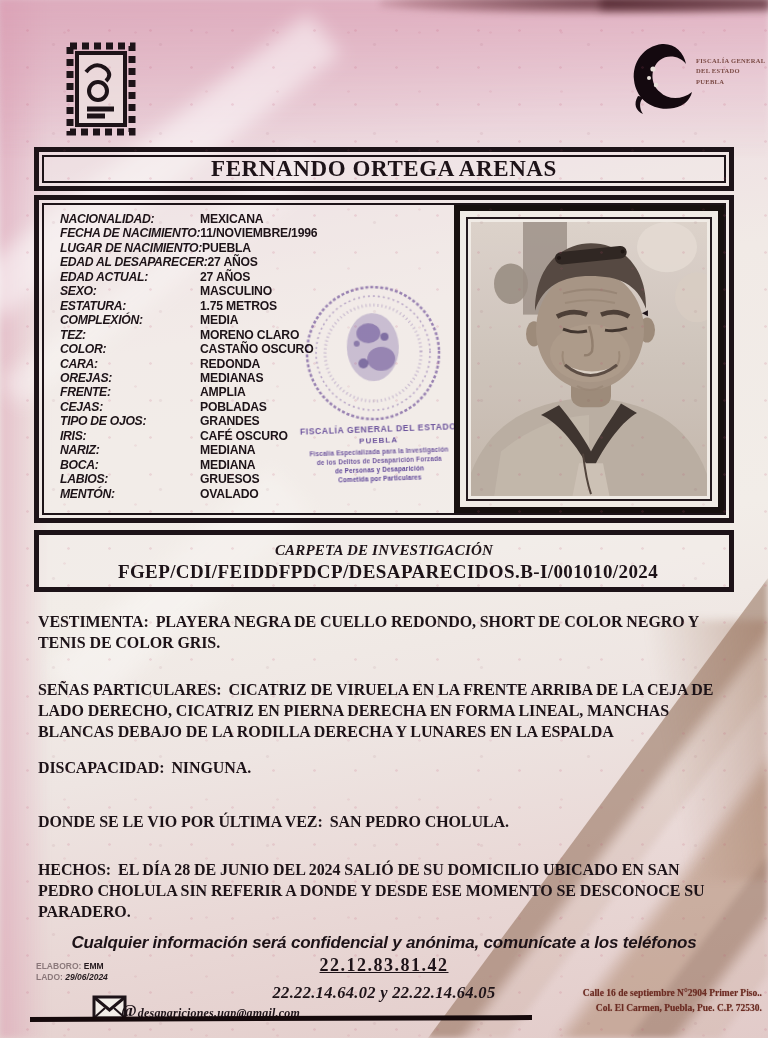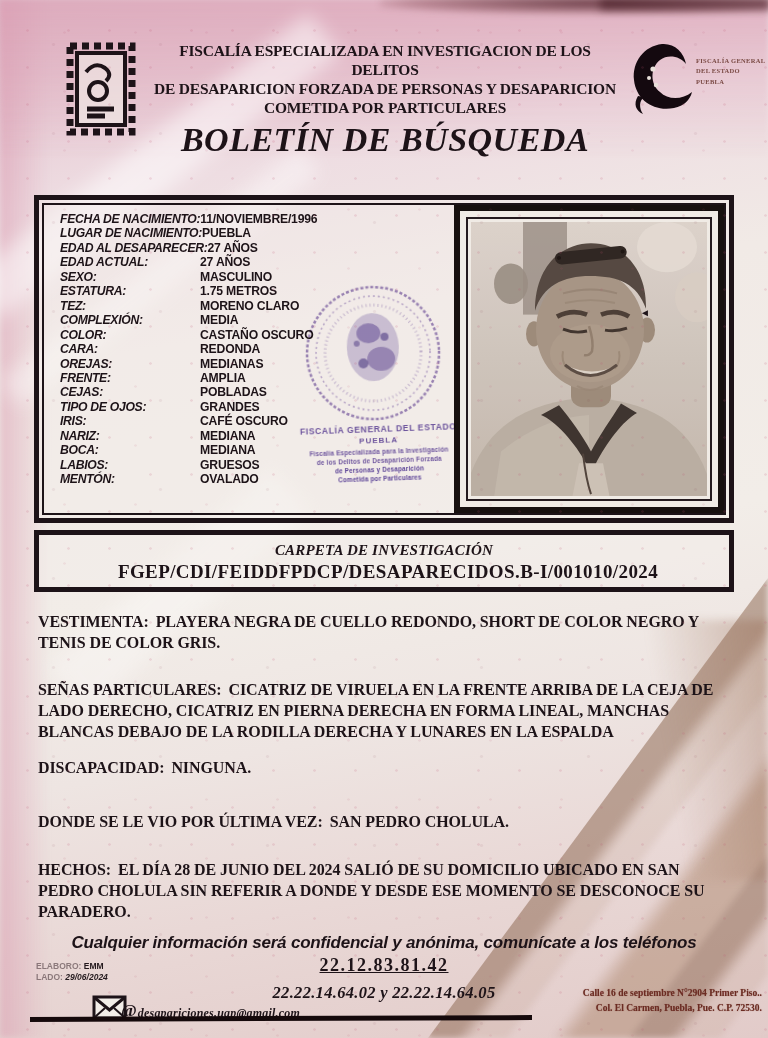--- a/index.html
+++ b/index.html
@@ -103,47 +103,50 @@
   <div class="emblem-left">
     <svg viewBox="0 0 82 102" width="82" height="102">
       <rect x="10" y="8" width="62" height="86" fill="none" stroke="#1d1318" stroke-width="7" stroke-dasharray="7 5"></rect>
       <rect x="17" y="15" width="48" height="72" fill="rgba(240,235,230,.6)" stroke="#1d1318" stroke-width="4"></rect>
       <path d="M 26 34 q 9 -11 19 -4 q 8 6 1 13" stroke="#1d1318" stroke-width="4" fill="none"></path>
       <circle cx="38" cy="53" r="9" stroke="#1d1318" stroke-width="4" fill="none"></circle>
       <path d="M 27 71 h 27 M 27 78 h 18" stroke="#1d1318" stroke-width="5"></path>
     </svg>
   </div>
 
-  <div class="header-center">
-    <div class="agency-line">FISCALÍA ESPECIALIZADA EN INVESTIGACION DE LOS DELITOS</div>
-    <div class="agency-line">DE DESAPARICION FORZADA DE PERSONAS Y DESAPARICION</div>
-    <div class="agency-line">COMETIDA POR PARTICULARES</div>
-    <div class="doc-title">BOLETÍN DE BÚSQUEDA</div>
-  </div>
 
   <div class="logo-right">
     <svg viewBox="0 0 64 74" width="64" height="74">
       <path d="M 34 4 C 16 6 4 22 6 40 C 8 60 26 72 46 68 C 56 66 62 60 64 52 C 54 60 40 60 32 52 C 22 44 22 28 32 20 C 40 14 52 16 58 24 C 56 12 46 3 34 4 Z" fill="#14090f"></path>
       <path d="M 10 56 C 5 64 8 71 15 74 C 11 68 11 61 16 57 Z" fill="#14090f"></path>
       <circle cx="25" cy="29" r="2.6" fill="#e8e0da"></circle>
       <circle cx="21" cy="38" r="2" fill="#e8e0da"></circle>
       <circle cx="28" cy="45" r="2.2" fill="#e8e0da"></circle>
     </svg>
     <div class="logo-right-text">
       <div>FISCALÍA GENERAL</div>
       <div>DEL ESTADO</div>
       <div>PUEBLA</div>
     </div>
   </div>
 
+  <div class="dbox name-box">
+    <div class="dbox-inner">
+      <span class="person-name">FERNANDO ORTEGA ARENAS</span>
+    </div>
+  </div>
 
   <div class="dbox details-box">
     <div class="dbox-inner">
       <div class="fields">
 
+      <div class="field-row">
+            <span class="f-label">NACIONALIDAD:</span>
+            <span class="f-value">MEXICANA</span>
+          </div>
           <div class="field-row">
             <span class="f-label">FECHA DE NACIMIENTO:</span>
             <span class="f-value">11/NOVIEMBRE/1996</span>
           </div>
           <div class="field-row">
             <span class="f-label">LUGAR DE NACIMIENTO:</span>
             <span class="f-value">PUEBLA</span>
           </div>
           <div class="field-row">
             <span class="f-label">EDAD AL DESAPARECER:</span>
@@ -155,26 +158,26 @@
           </div>
           <div class="field-row">
             <span class="f-label">SEXO:</span>
             <span class="f-value">MASCULINO</span>
           </div>
           <div class="field-row">
             <span class="f-label">ESTATURA:</span>
             <span class="f-value">1.75 METROS</span>
           </div>
           <div class="field-row">
+            <span class="f-label">COMPLEXIÓN:</span>
+            <span class="f-value">MEDIA</span>
+          </div>
+          <div class="field-row">
             <span class="f-label">TEZ:</span>
             <span class="f-value">MORENO CLARO</span>
-          </div>
-          <div class="field-row">
-            <span class="f-label">COMPLEXIÓN:</span>
-            <span class="f-value">MEDIA</span>
           </div>
           <div class="field-row">
             <span class="f-label">COLOR:</span>
             <span class="f-value">CASTAÑO OSCURO</span>
           </div>
           <div class="field-row">
             <span class="f-label">CARA:</span>
             <span class="f-value">REDONDA</span>
           </div>
           <div class="field-row">

